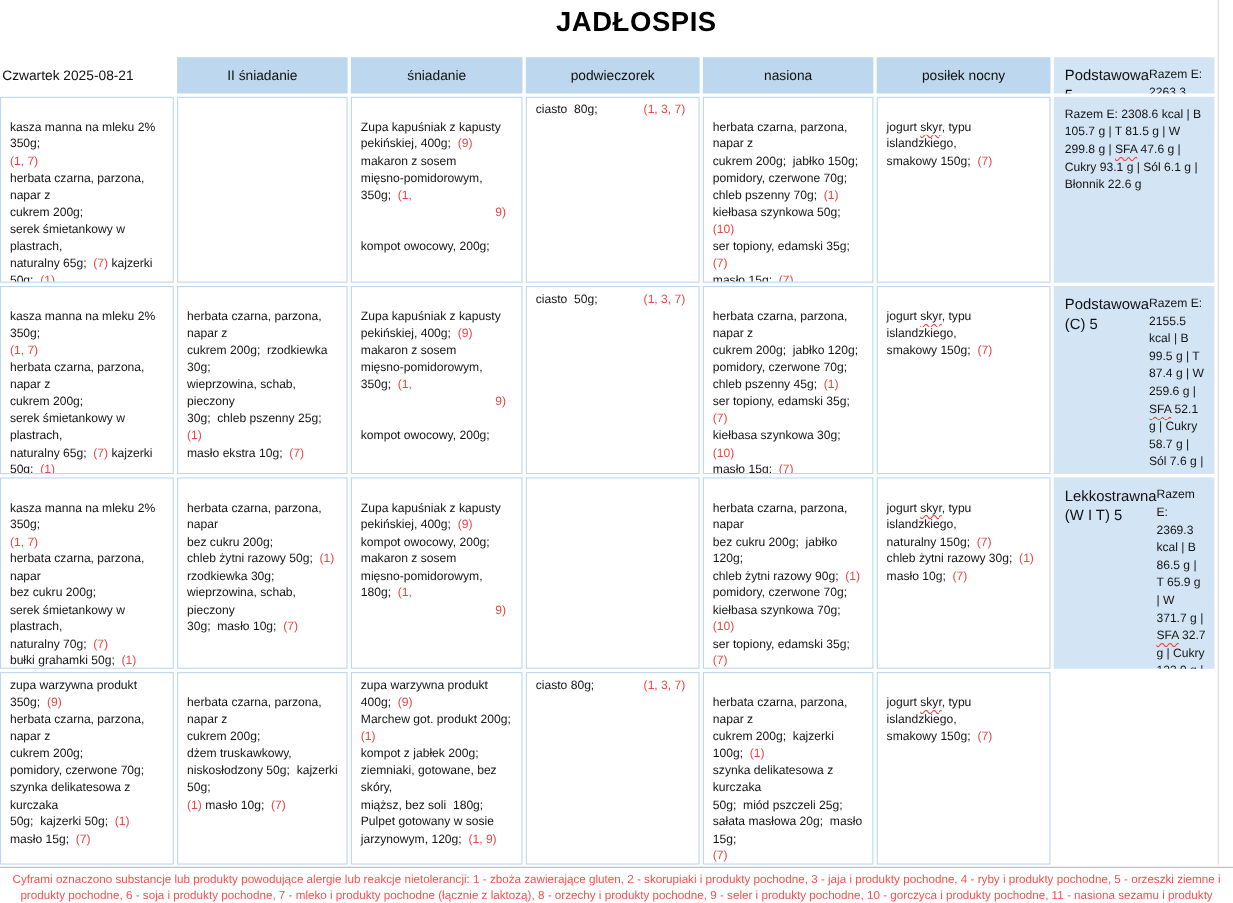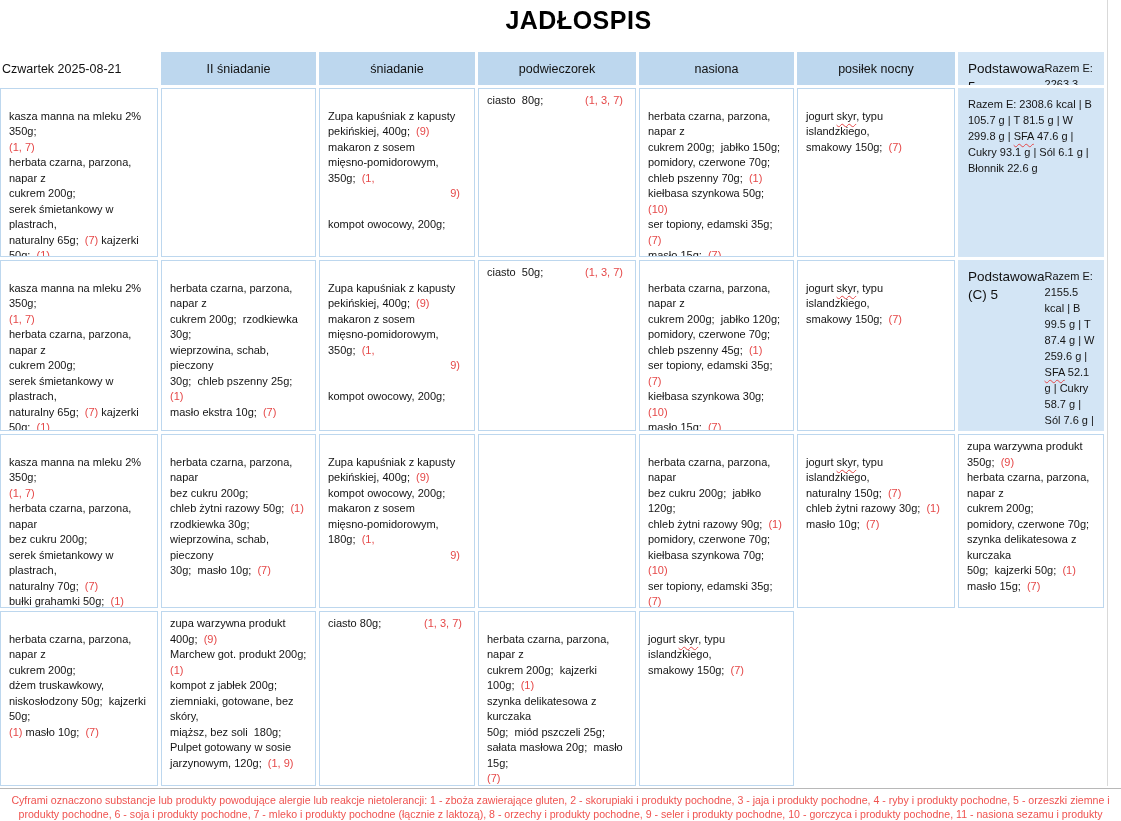--- a/index.html
+++ b/index.html
@@ -158,20 +158,24 @@
 bez cukru 200g;  jabłko 120g;
 chleb żytni razowy 90g;  </span><span class="seg seg-r">(1)</span><span class="seg">
 pomidory, czerwone 70g;
 kiełbasa szynkowa 70g;  </span><span class="seg seg-r">(10)</span><span class="seg">
 ser topiony, edamski 35g;  </span><span class="seg seg-r">(7)</span></div>
       <div class="meal-cell"><span class="seg">
 jogurt </span><span class="seg seg-w">skyr</span><span class="seg">, typu islandzkiego,
 naturalny 150g;  </span><span class="seg seg-r">(7)</span><span class="seg">
 chleb żytni razowy 30g;  </span><span class="seg seg-r">(1)</span><span class="seg">
 masło 10g;  </span><span class="seg seg-r">(7)</span></div>
+      <div class="label-cell">
+        <div class="row-title">Lekkostrawna (W I T) 5</div>
+        <div class="row-summary"><span class="seg">Razem E: 2369.3 kcal | B 86.5 g | T 65.9 g | W 371.7 g | </span><span class="seg seg-w">SFA</span><span class="seg"> 32.7 g | Cukry 123.9 g | Sól 6.1 g | Błonnik 30.0 g</span></div>
+      </div>
       <div class="meal-cell"><span class="seg">zupa warzywna produkt 350g;  </span><span class="seg seg-r">(9)</span><span class="seg">
 herbata czarna, parzona, napar z
 cukrem 200g;
 pomidory, czerwone 70g;
 szynka delikatesowa z kurczaka
 50g;  kajzerki 50g;  </span><span class="seg seg-r">(1)</span><span class="seg">
 masło 15g;  </span><span class="seg seg-r">(7)</span></div>
       <div class="meal-cell"><span class="seg">
 herbata czarna, parzona, napar z
 cukrem 200g;

